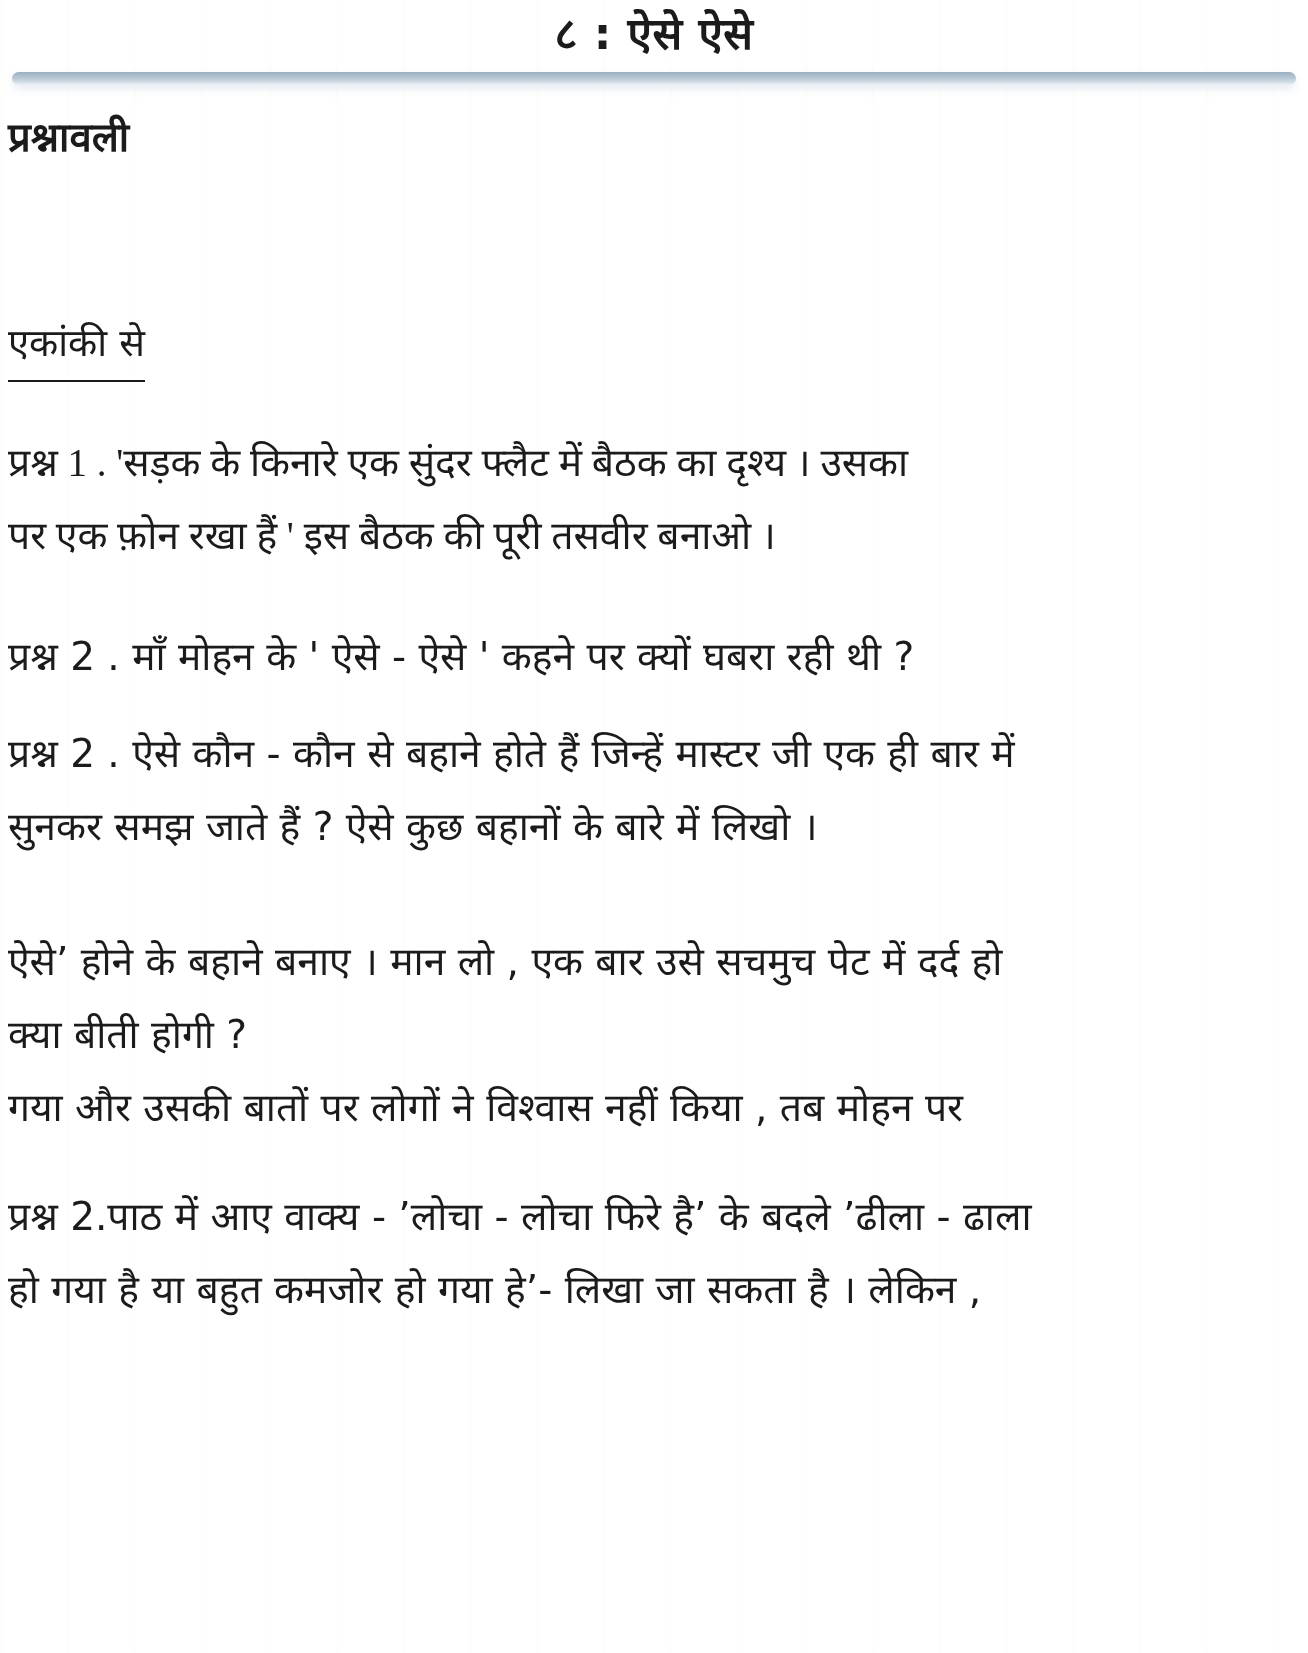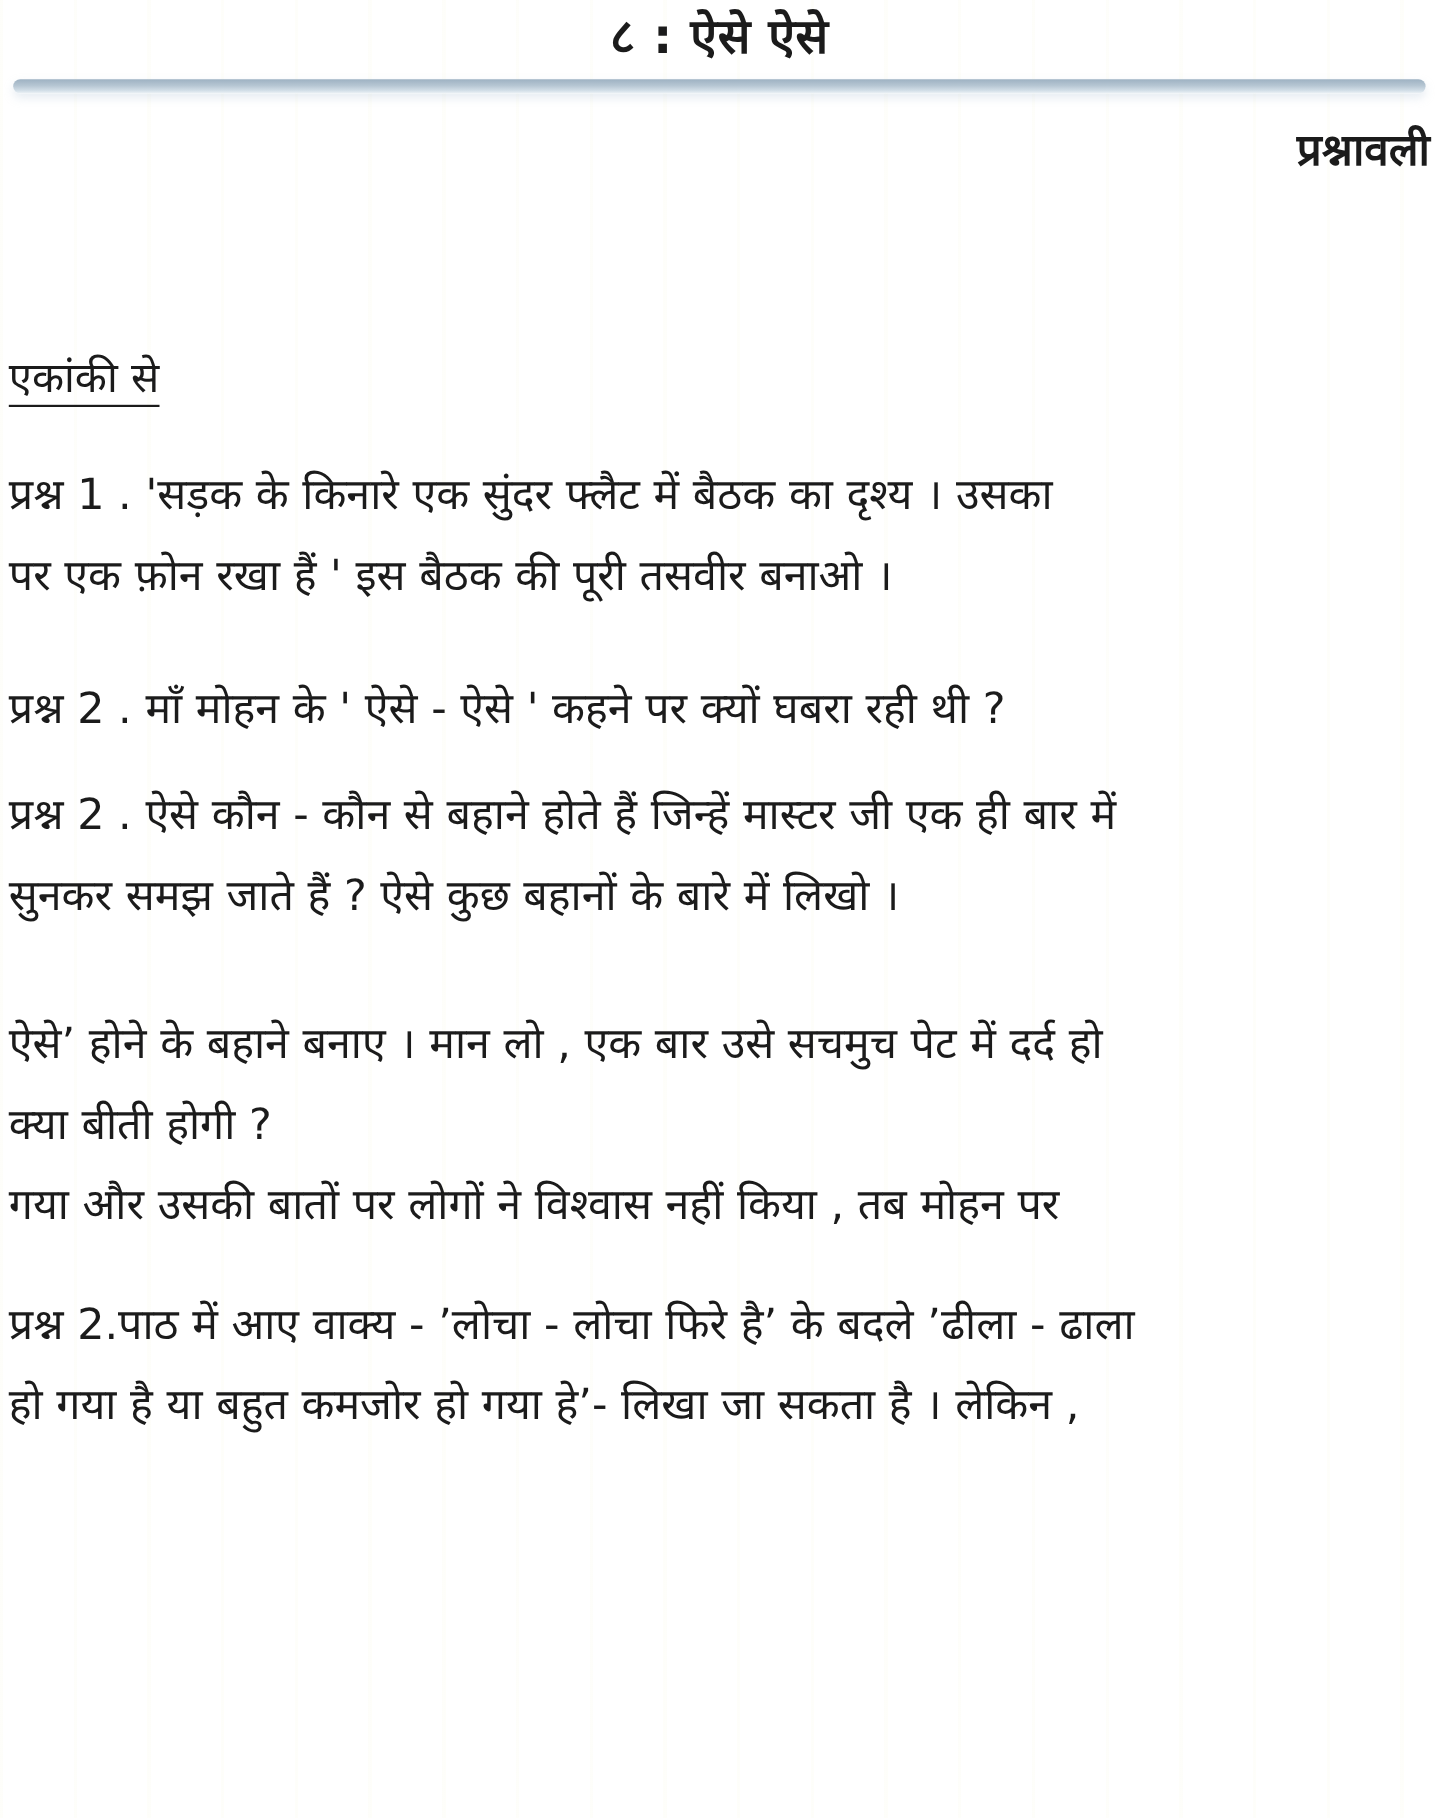--- a/index.html
+++ b/index.html
@@ -30,37 +30,37 @@
   }
   .divider {
     margin: 10px 4px 0 4px;
     height: 13px;
     border-radius: 8px;
     background: linear-gradient(180deg, #9db1c2 0%, #b6c6d3 45%, #d3dfe8 80%, #eef3f7 100%);
     box-shadow: 0 4px 9px rgba(190, 205, 220, 0.38);
   }
   .subtitle {
     margin: 26px 0 0 0;
-    text-align: right;
+    text-align: left;
     font-size: 40px;
     line-height: 52px;
     font-weight: bold;
   }
   .section-heading-row { line-height: 0; }
   .section-heading-row.first { margin-top: 155px; }
   .section-heading-row.second { margin-top: 135px; }
   .section-heading {
     display: inline-block;
     font-size: 38px;
     line-height: 50px;
-    padding-bottom: 0;
+    padding-bottom: 12px;
     border-bottom: 2px solid #1b1b1b;
   }
   .question { margin: 0; }
-  .q1-first  { margin-top: 44px; }
+  .q1-first  { margin-top: 44px; font-family: Liberation Serif, serif; }
   .q2-first  { margin-top: 48px; }
   .q3-first  { margin-top: 24px; }
   .q1-second { margin-top: 62px; }
   .q2-second { margin-top: 36px; }
   .line {
     height: 73px;
     font-size: 39px;
     line-height: 73px;
     white-space: nowrap;
     overflow: visible;

